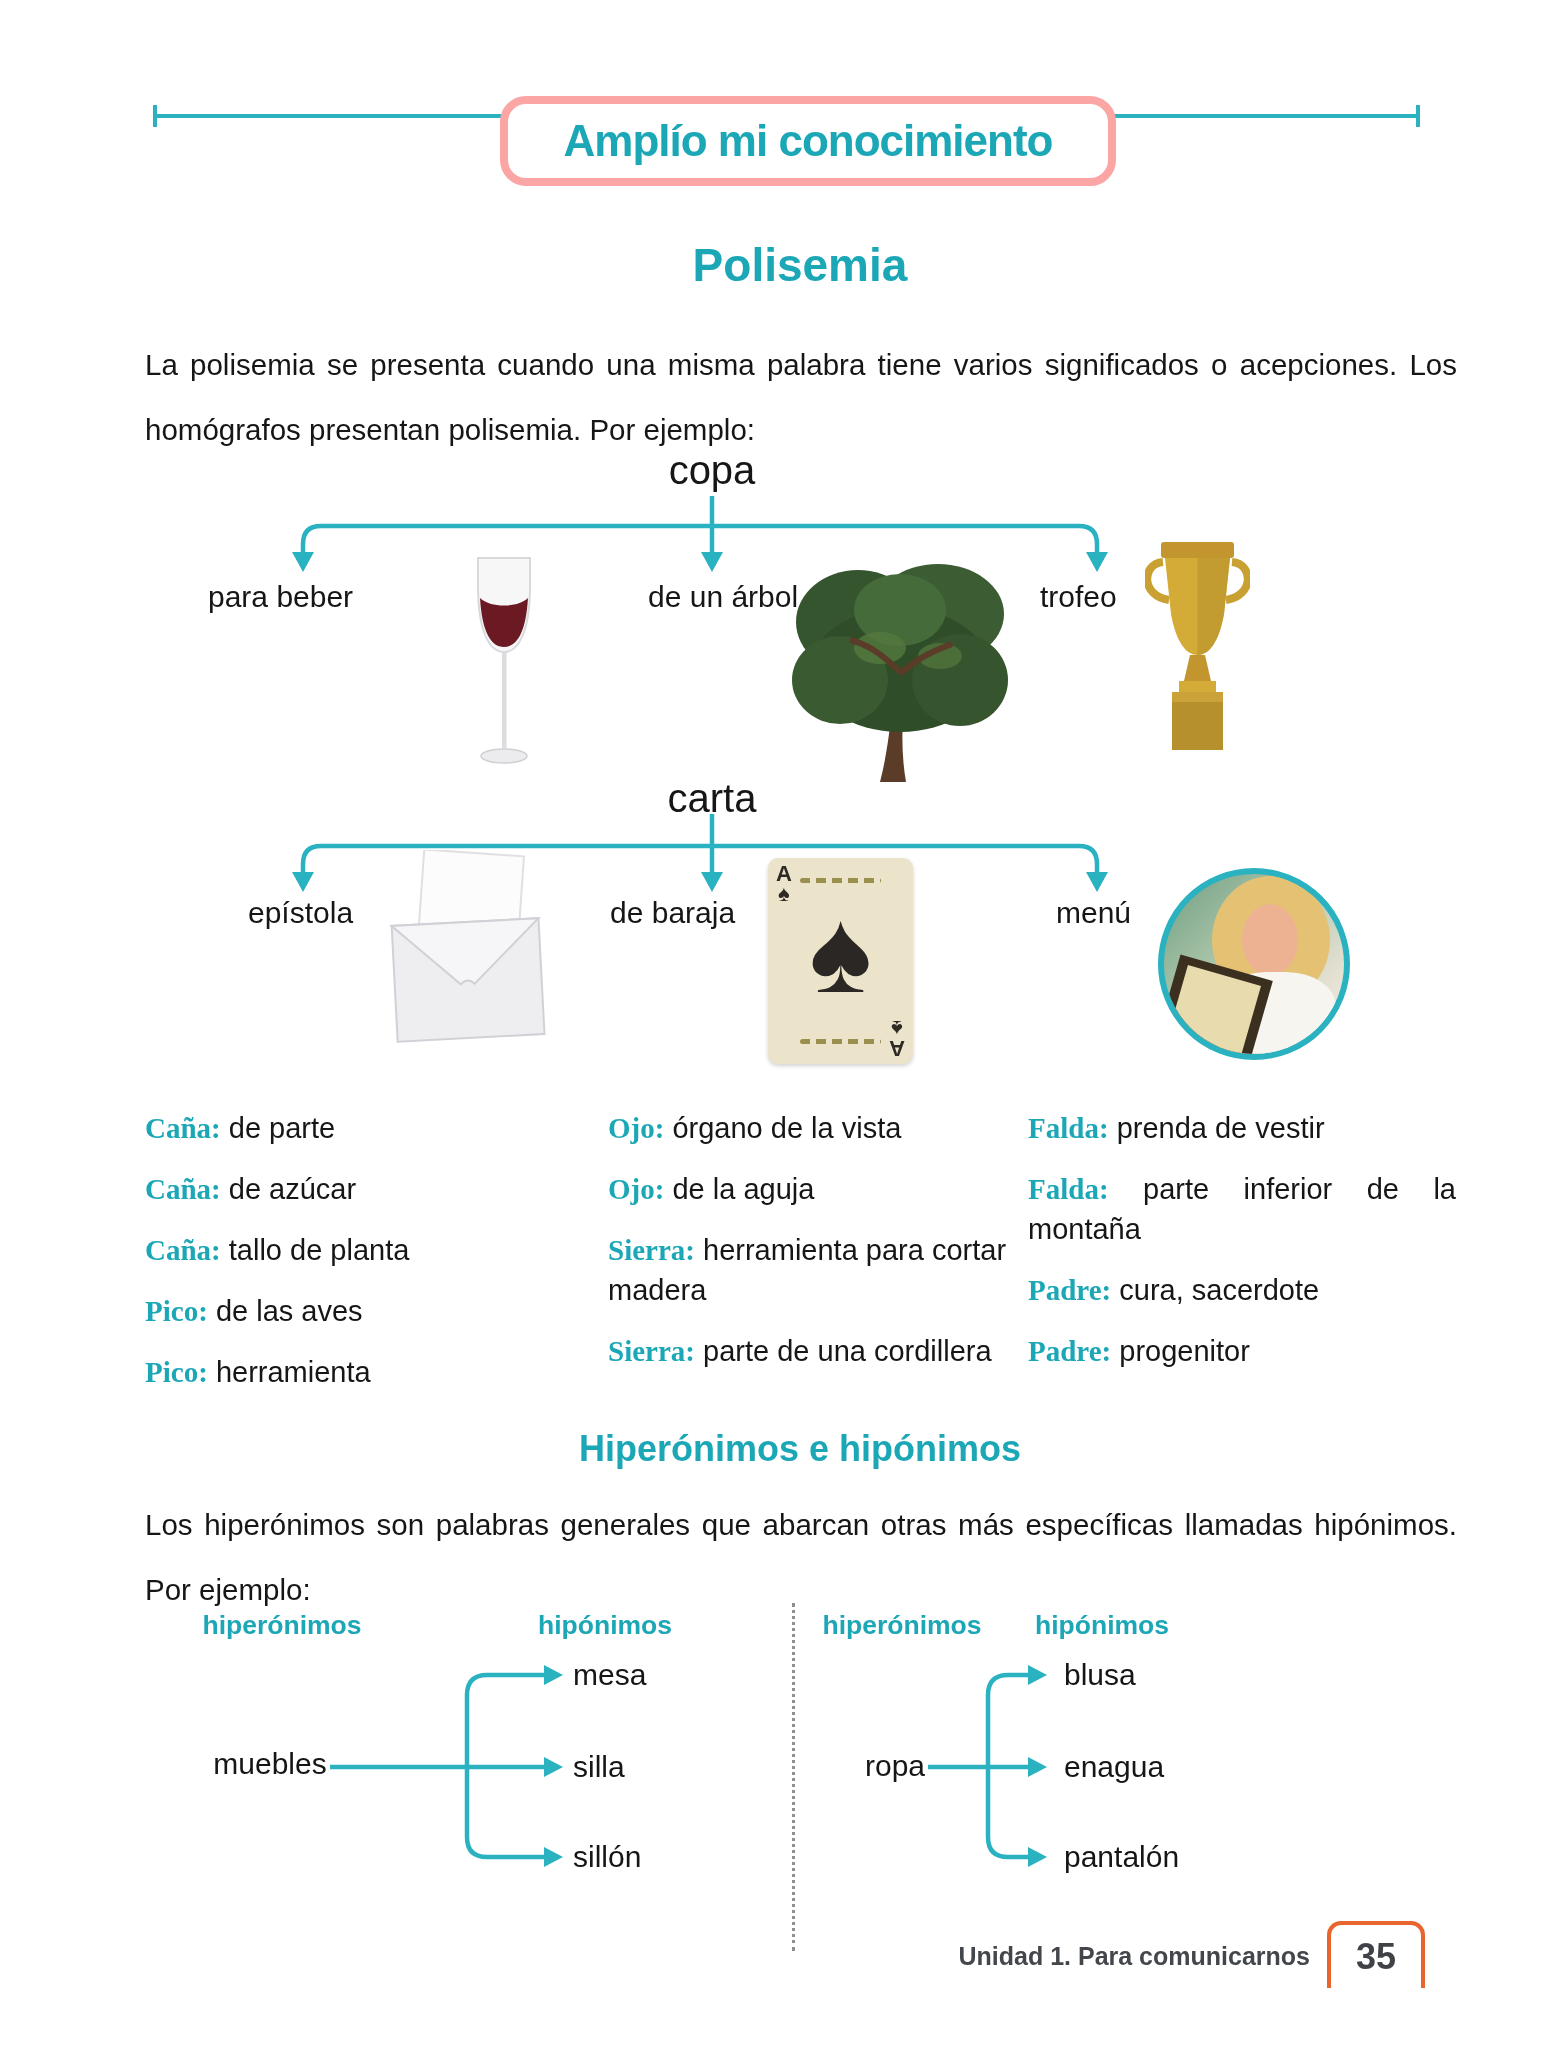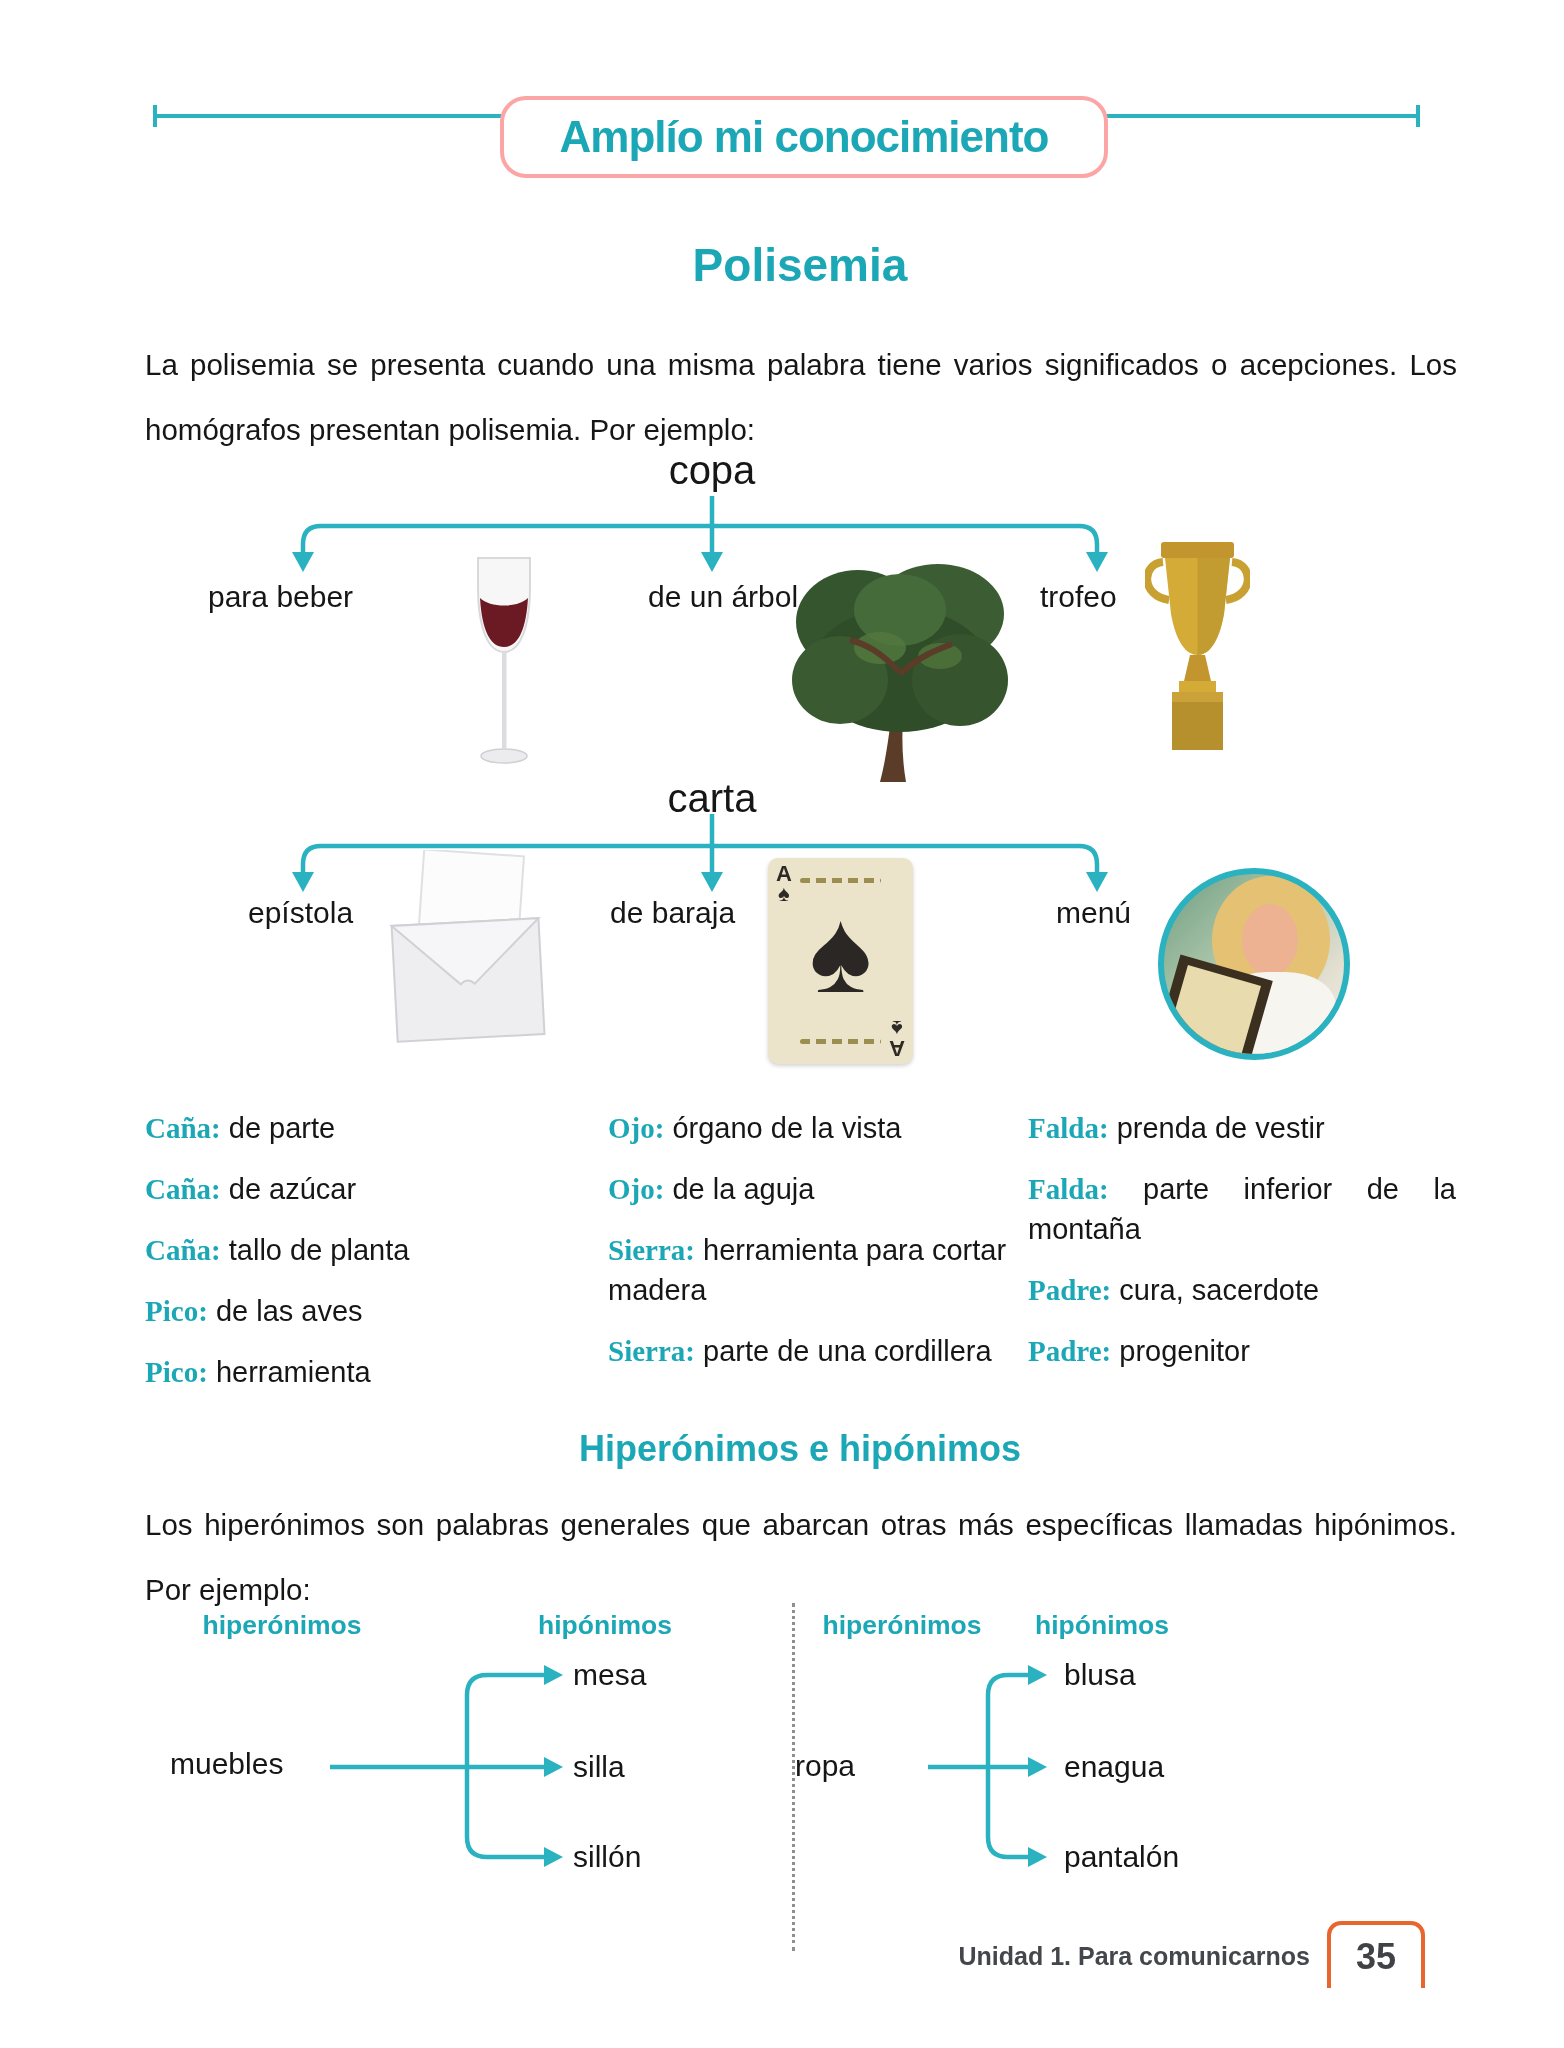--- a/index.html
+++ b/index.html
@@ -4,21 +4,21 @@
 <style>
   html,body{margin:0;padding:0;background:#ffffff;}
   .page{position:relative;width:1564px;height:2048px;background:#ffffff;overflow:hidden;
         font-family:"Liberation Sans",sans-serif;color:#1d1d1f;}
   .abs{position:absolute;}
 
   
   .top-rule{left:155px;top:114px;width:1265px;height:4px;background:#2ab2c1;}
   .rule-tick{width:4px;height:22px;background:#2ab2c1;top:105px;}
   .badge{left:500px;top:96px;width:600px;height:74px;background:#ffffff;
-         border:4px solid #fca5a5;border-radius:26px;display:flex;align-items:center;justify-content:center;}
+         border:8px solid #fca5a5;border-radius:26px;display:flex;align-items:center;justify-content:center;}
   .badge-title{font-size:44px;font-weight:bold;color:#1ca7b6;letter-spacing:-1px;}
 
   .h1{left:145px;top:238px;width:1310px;text-align:center;font-size:46px;font-weight:bold;color:#1ca7b6;}
   .para{left:145px;top:332px;width:1312px;font-size:29.5px;line-height:65px;text-align:justify;color:#161616;}
 
   .root-label{width:200px;text-align:center;font-size:40px;color:#161616;}
   .branch-label{font-size:30px;color:#161616;}
 
   svg.connector{overflow:visible;}
   .teal-stroke{stroke:#2ab2c1;stroke-width:4.5;fill:none;}
@@ -27,21 +27,21 @@
   
   .defs-col{top:1108px;}
   .def-item{margin-bottom:21px;font-size:29px;line-height:40px;}
   .def-term{font-weight:bold;color:#1ca7b6;font-family:Liberation Serif, serif;}
   .def-meaning{color:#161616;}
   .col3 .def-item{text-align:justify;}
 
   .h2{left:145px;top:1428px;width:1310px;text-align:center;font-size:36px;font-weight:bold;color:#1ca7b6;}
 
   .hh{width:220px;text-align:center;font-size:26.5px;font-weight:bold;color:#1ca7b6;top:1610px;}
-  .hypernym{width:200px;text-align:left;font-size:30px;color:#161616;}
+  .hypernym{width:200px;text-align:center;font-size:30px;color:#161616;}
   .hyponym{font-size:30px;color:#161616;line-height:40px;}
   .dotted-divider{left:792px;top:1603px;height:348px;width:0;border-left:3px dotted #8f8f8f;}
 
   
   .footer-label{left:810px;top:1942px;width:500px;text-align:right;
                 font-size:25px;font-weight:bold;color:#43474c;}
   .page-box{left:1327px;top:1921px;width:90px;height:63px;border:4px solid #e8662d;border-bottom:none;
             border-radius:14px 14px 0 0;display:flex;align-items:center;justify-content:center;}
   .page-num{font-size:36px;font-weight:bold;color:#3f4347;}
 

